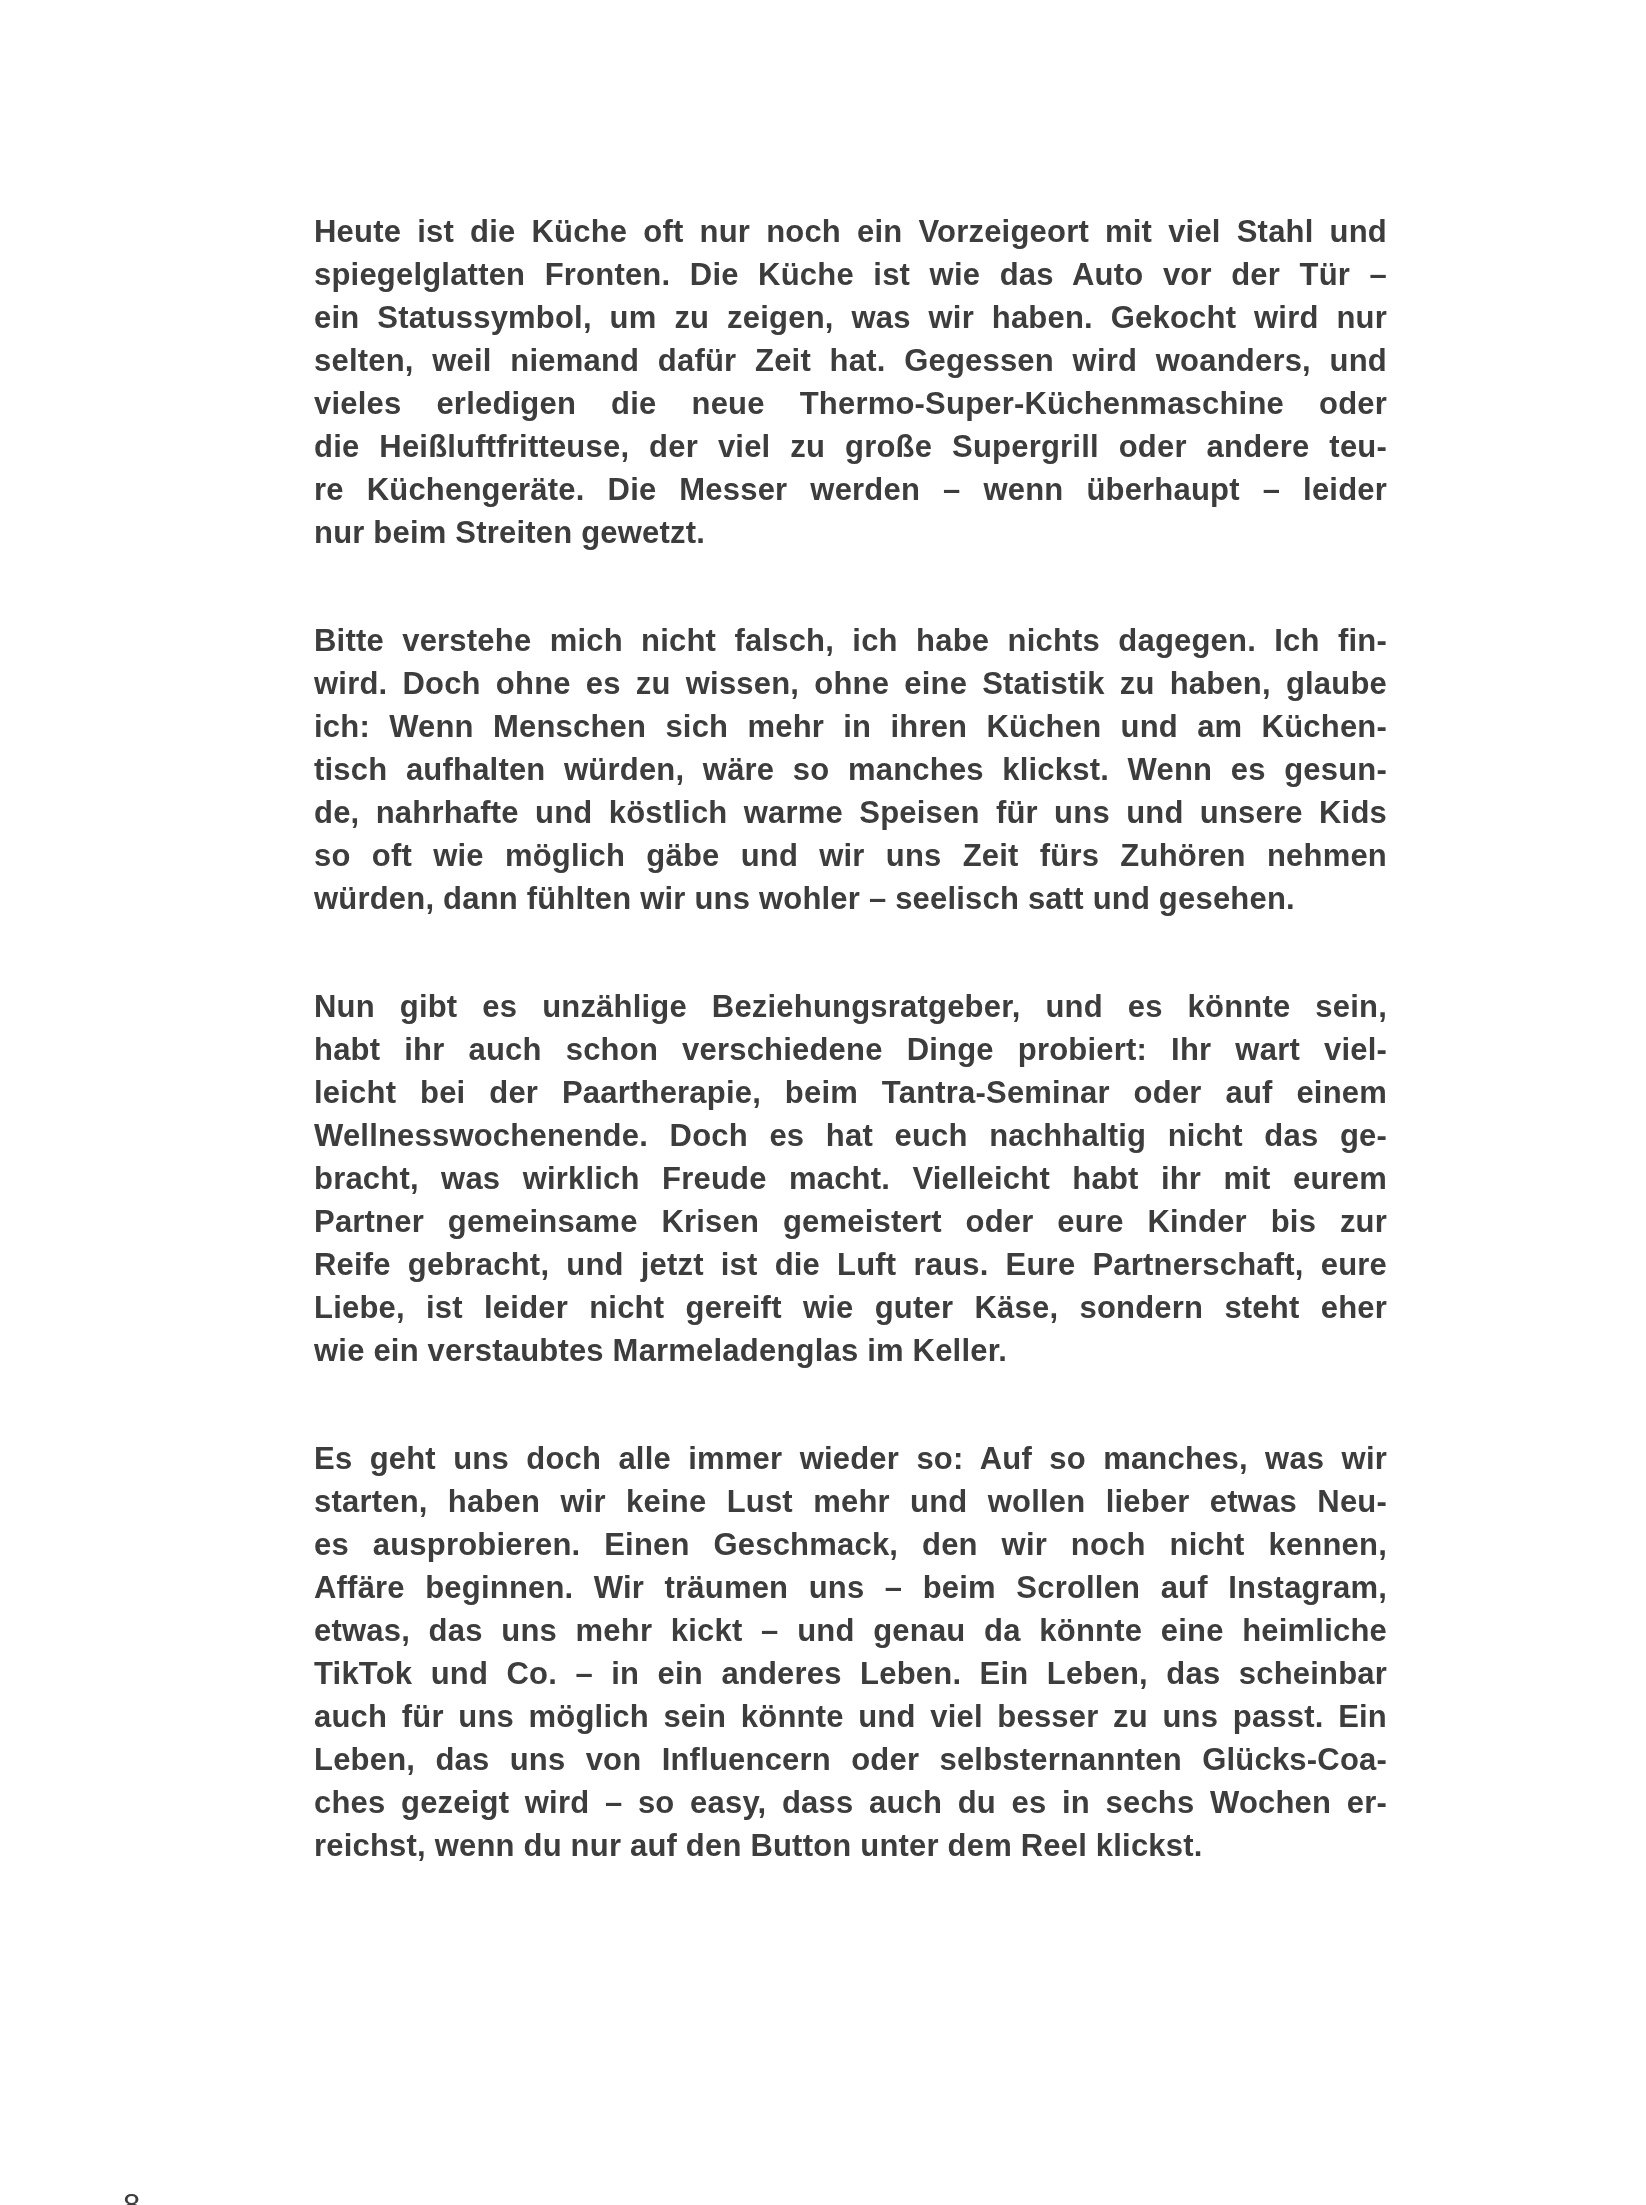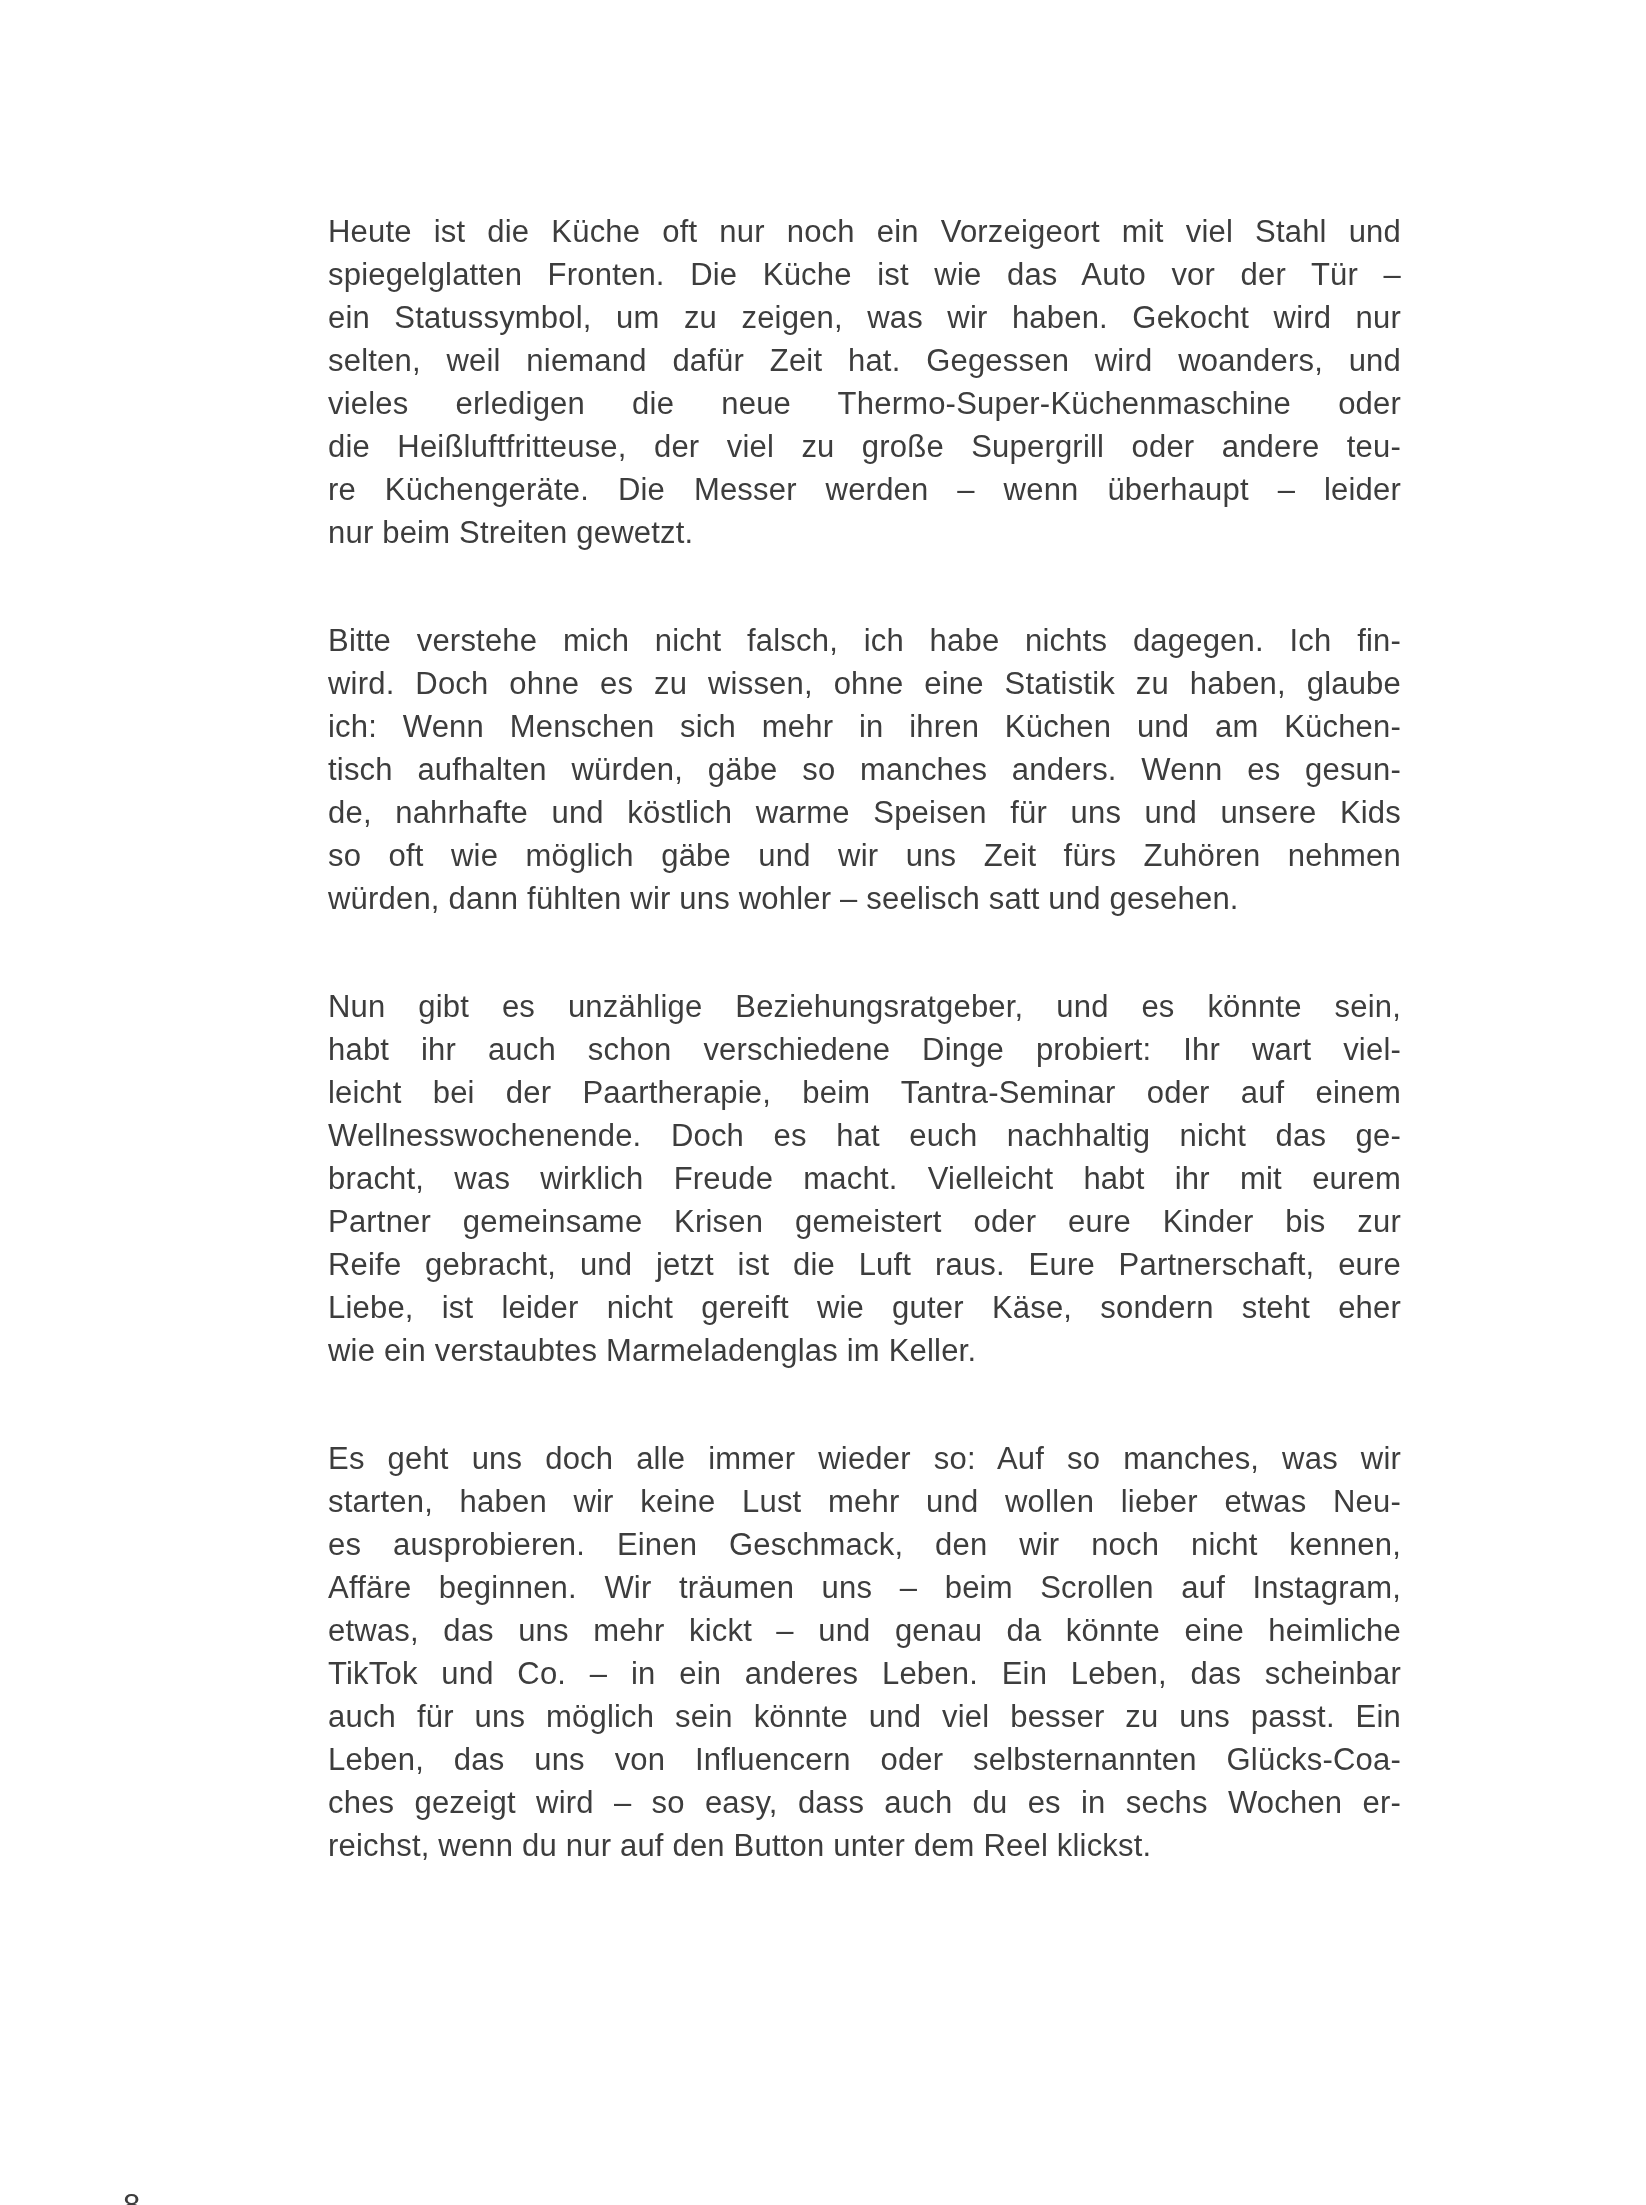--- a/index.html
+++ b/index.html
@@ -11,26 +11,26 @@
     position: relative;
     width: 1646px;
     height: 2292px;
     background: #ffffff;
     font-family: "Liberation Sans", sans-serif;
     color: #3d3d3d;
     overflow: hidden;
   }
   .text-block {
     position: absolute;
-    left: 328px;
+    left: 314px;
     top: 210px;
     width: 1073px;
     font-size: 31px;
     line-height: 43px;
-    font-weight: 400;
+    font-weight: 700;
     letter-spacing: 0.2px;
   }
   .paragraph {
     margin: 0 0 65px 0;
   }
   .paragraph:last-child {
     margin-bottom: 0;
   }
   .line {
     text-align: justify;
@@ -62,21 +62,21 @@
         <div class="line">selten, weil niemand dafür Zeit hat. Gegessen wird woanders, und</div>
         <div class="line">vieles erledigen die neue Thermo-Super-Küchenmaschine oder</div>
         <div class="line">die Heißluftfritteuse, der viel zu große Supergrill oder andere teu-</div>
         <div class="line">re Küchengeräte. Die Messer werden – wenn überhaupt – leider</div>
         <div class="line last">nur beim Streiten gewetzt.</div>
       </div>
       <div class="paragraph">
         <div class="line">Bitte verstehe mich nicht falsch, ich habe nichts dagegen. Ich fin-</div>
         <div class="line">wird. Doch ohne es zu wissen, ohne eine Statistik zu haben, glaube</div>
         <div class="line">ich: Wenn Menschen sich mehr in ihren Küchen und am Küchen-</div>
-        <div class="line">tisch aufhalten würden, gäbe so manches anders. Wenn es gesun-</div>
+        <div class="line">tisch aufhalten würden, wäre so manches klickst. Wenn es gesun-</div>
         <div class="line">de, nahrhafte und köstlich warme Speisen für uns und unsere Kids</div>
         <div class="line">so oft wie möglich gäbe und wir uns Zeit fürs Zuhören nehmen</div>
         <div class="line last">würden, dann fühlten wir uns wohler – seelisch satt und gesehen.</div>
       </div>
       <div class="paragraph">
         <div class="line">Nun gibt es unzählige Beziehungsratgeber, und es könnte sein,</div>
         <div class="line">habt ihr auch schon verschiedene Dinge probiert: Ihr wart viel-</div>
         <div class="line">leicht bei der Paartherapie, beim Tantra-Seminar oder auf einem</div>
         <div class="line">Wellnesswochenende. Doch es hat euch nachhaltig nicht das ge-</div>
         <div class="line">bracht, was wirklich Freude macht. Vielleicht habt ihr mit eurem</div>

